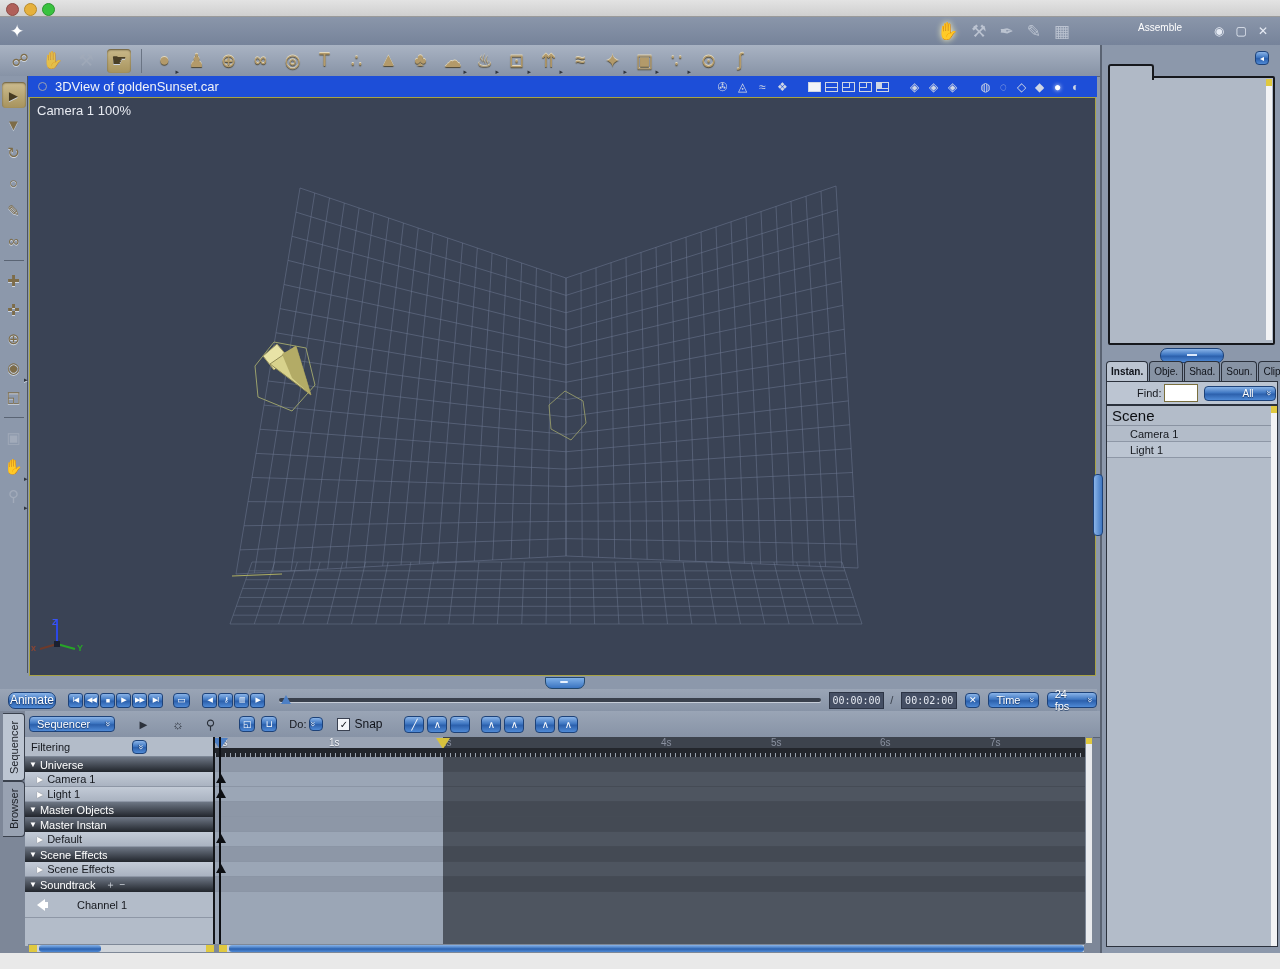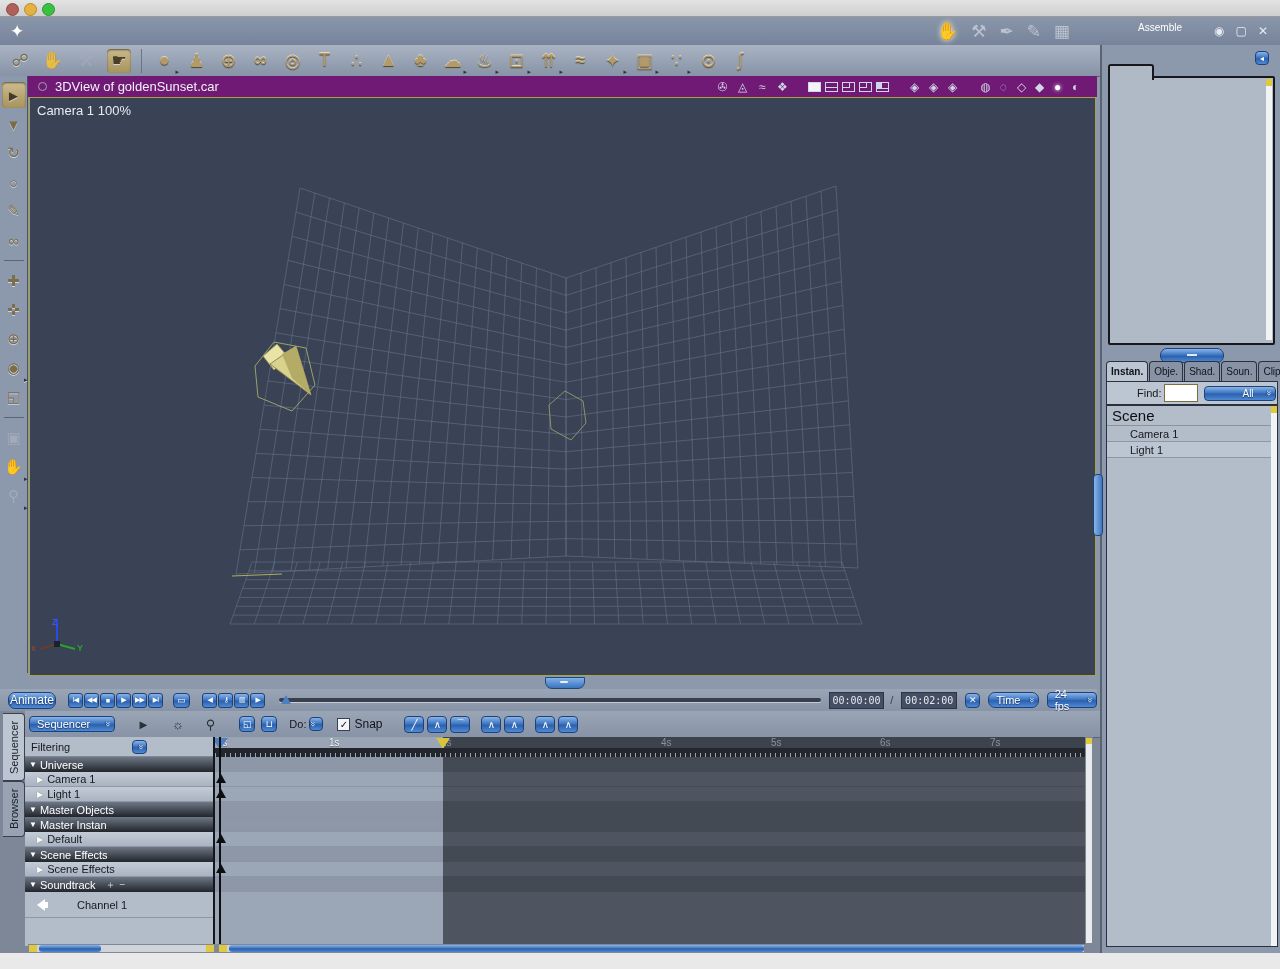--- a/index.html
+++ b/index.html
@@ -41,21 +41,21 @@
   
   .toolcol{position:absolute;left:0;top:76px;width:28px;height:597px;background:#8c98ab;
     border-right:1px solid #4a5260;display:flex;flex-direction:column;align-items:center;padding-top:6px;box-sizing:border-box;}
   .tool{position:relative;width:24px;height:26px;margin-bottom:3px;display:flex;align-items:center;justify-content:center;
     font-size:15px;color:#7d6c49;text-shadow:0 1px 0 #cfd6e0;}
   .tool i{font-style:normal;}
   .tool.active{background:linear-gradient(#cdbd90,#a7935d);border-radius:4px;color:#3c3category;color:#463b22;box-shadow:inset 0 1px 2px #5e5233;}
   .tool.disabled{color:#a2abba;text-shadow:none;}
   .tool.sep{height:1px;background:#5a6474;width:20px;margin:4px 0 7px;}
   
-  .vp-titlebar{position:absolute;left:28px;top:76px;width:1069px;height:21px;background:#701a75;
+  .vp-titlebar{position:absolute;left:28px;top:76px;width:1069px;height:21px;background:#1d4ed8;
     display:flex;align-items:center;color:#f0f2f7;font-size:13px;}
   .vp-widget{width:7px;height:7px;border:1px solid #9aa2b2;border-radius:50%;margin:0 8px 0 10px;}
   .vp-icons{position:absolute;right:14px;top:0;height:21px;display:flex;align-items:center;gap:5px;}
   .vi{font-size:12px;color:#cfd6e4;width:15px;text-align:center;}
   .vi.active{color:#ffffff;text-shadow:0 0 4px #fff;}
   .layout{width:13px;height:10px;border:1px solid #cfd6e4;box-sizing:border-box;background:transparent;}
   .layout.lay1{background:#f2f4f8;}
   .layout.lay2 i{display:block;height:4px;border-bottom:1px solid #cfd6e4;}
   .layout.lay3 i{display:block;height:4px;border-bottom:1px solid #cfd6e4;border-right:1px solid #cfd6e4;width:6px;}
   .layout.lay4 i{display:block;height:4px;border-bottom:1px solid #cfd6e4;border-right:1px solid #cfd6e4;width:6px;}
@@ -85,21 +85,21 @@
   .slider{position:relative;margin-left:14px;width:566px;height:4px;background:#39404c;border-radius:2px;
     box-shadow:0 1px 0 #c6cdd8;}
   .slider-thumb{position:absolute;left:2px;top:-3px;width:0;height:0;border-left:5px solid transparent;
     border-right:5px solid transparent;border-bottom:9px solid #4d7fc4;}
   .tfield{width:56px;height:15px;background:#454f64;border:1px solid #2c3445;color:#e6eaf2;
     font-family:"DejaVu Sans Mono",monospace;font-size:10px;display:flex;align-items:center;justify-content:center;margin-left:8px;}
   .slash{margin-left:6px;color:#39404c;font-size:11px;}
   .xbtn{width:16px;height:15px;font-size:9px;margin-left:8px;}
   .dd{height:16px;font-size:11px;padding:0 4px 0 7px;margin-left:8px;justify-content:space-between;text-shadow:0 1px 1px #1d3a66;}
   .dd .arr{font-size:9px;transform:rotate(90deg);margin-left:5px;color:#dfe9f8;}
-  .dd.time{width:52px;border-radius:7px;} .dd.fps{width:52px;}
+  .dd.time{width:52px;} .dd.fps{width:52px;}
   
   .seq{position:absolute;left:0;top:711px;width:1100px;height:242px;background:#7d8798;}
   .side-tabs{position:absolute;left:0;top:0;width:25px;height:242px;}
   .side-tab{position:absolute;left:3px;width:21px;border:1px solid #3a414d;border-right:none;border-radius:4px 0 0 4px;
     writing-mode:vertical-rl;transform:rotate(180deg);display:flex;align-items:center;justify-content:center;
     font-size:11px;color:#1c2027;background:#98a2b2;}
   .side-tab.active{background:#bcc5d2;}
   .side-tab:nth-child(1){top:2px;height:66px;}
   .side-tab:nth-child(2){top:70px;height:54px;}
   .seq-toolbar{position:absolute;left:25px;top:0;width:1075px;height:26px;

